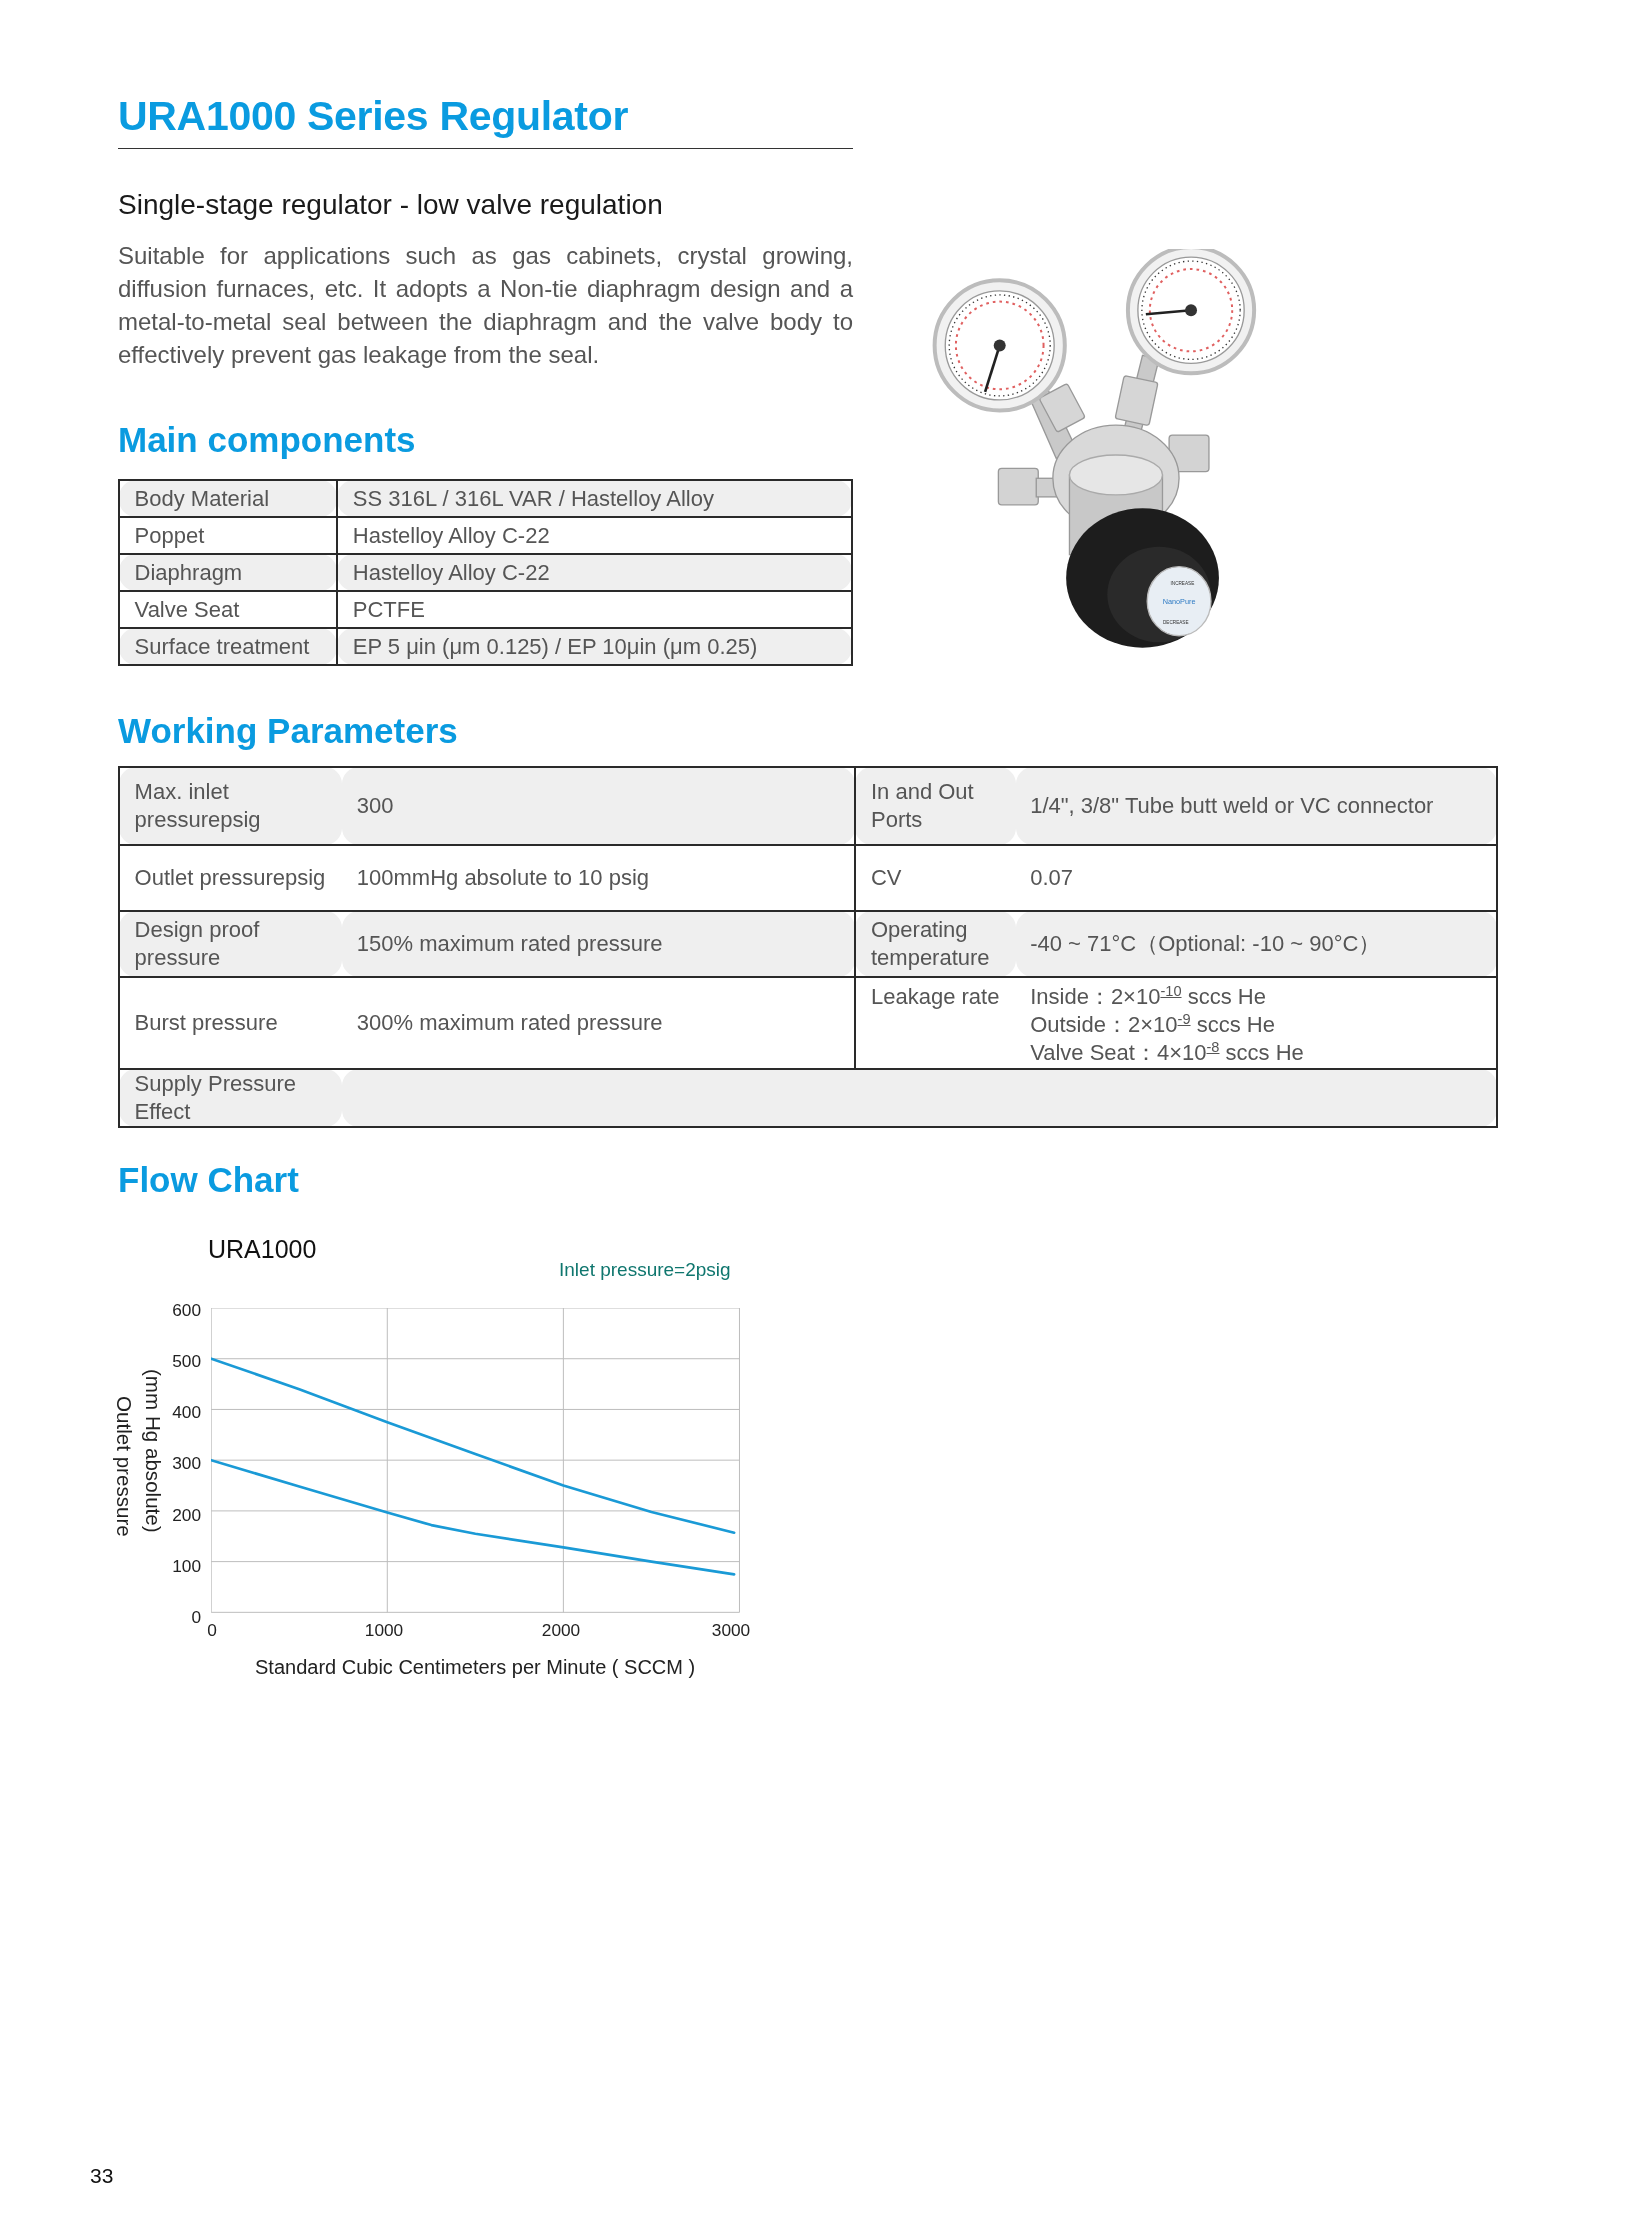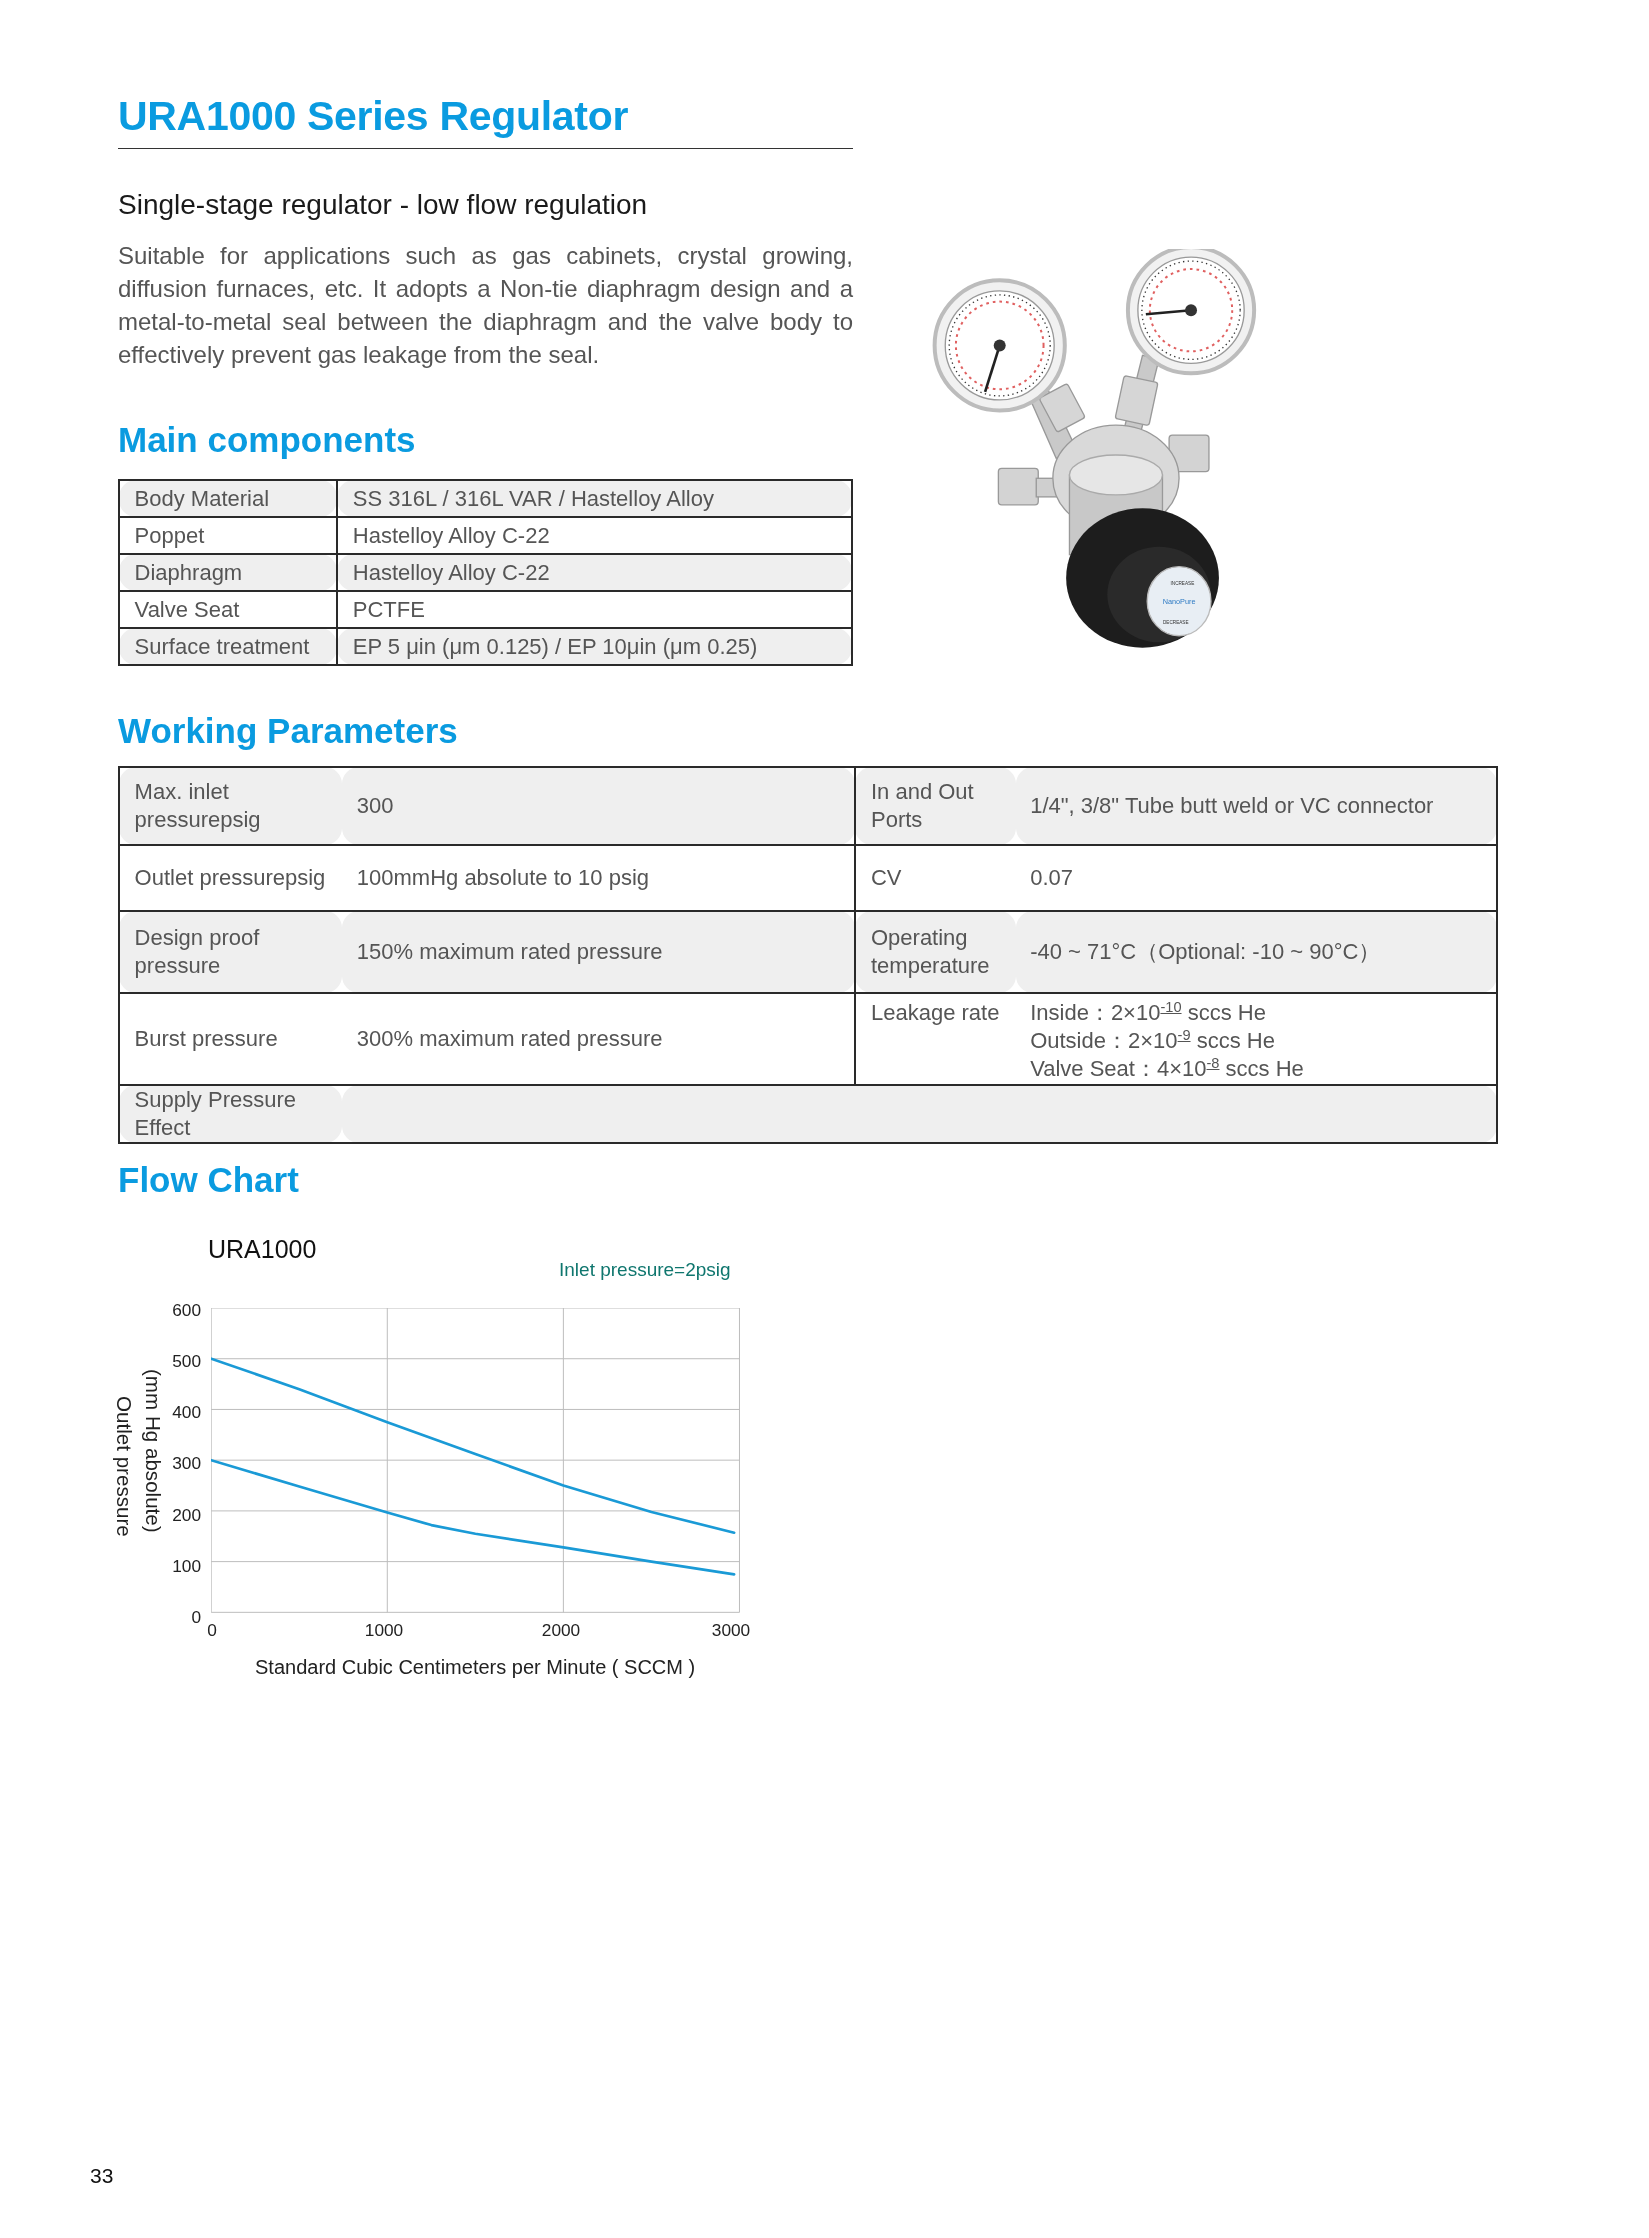--- a/index.html
+++ b/index.html
@@ -32,21 +32,21 @@
   .ytick { font-size:17.3px; color:#222; width:40px; text-align:right; }
   .xtick { font-size:17.3px; color:#222; width:80px; text-align:center; }
   .xlabel { left:255px; top:1656px; font-size:20px; color:#222; }
   .page-num { left:90px; top:2164px; font-size:21px; color:#111; }
 </style>
 </head>
 <body>
 
 <div class="abs title">URA1000 Series Regulator</div>
 <div class="abs title-rule"></div>
-<div class="abs subtitle">Single-stage regulator - low flow regulation</div>
+<div class="abs subtitle">Single-stage regulator - low valve regulation</div>
 <div class="abs para">Suitable for applications such as gas cabinets, crystal growing, diffusion furnaces, etc. It adopts a Non-tie diaphragm design and a metal-to-metal seal between the diaphragm and the valve body to effectively prevent gas leakage from the seal.</div>
 
 <div class="abs product">
   <svg width="372" height="432" viewBox="0 0 560 650">
 
     <polygon points="150,190 180,185 235,300 205,315" fill="#c9c9c9" stroke="#999" stroke-width="2"></polygon>
     <rect x="190" y="210" width="48" height="58" rx="4" fill="#d6d6d6" stroke="#999" stroke-width="2" transform="rotate(-28 214 239)"></rect>
 
     <polygon points="335,160 360,165 330,285 305,280" fill="#c9c9c9" stroke="#999" stroke-width="2"></polygon>
     <rect x="300" y="195" width="52" height="66" rx="4" fill="#d6d6d6" stroke="#999" stroke-width="2" transform="rotate(12 326 228)"></rect>
@@ -116,21 +116,21 @@
     <td class="v1 nb">300</td>
     <td class="k2 nbr">In and Out Ports</td>
     <td class="nb">1/4", 3/8"   Tube butt weld or VC connector</td>
   </tr>
   <tr style="height:66px;">
     <td class="k1 nbr">Outlet pressurepsig</td>
     <td class="v1 nb">100mmHg absolute to 10 psig</td>
     <td class="k2 nbr">CV</td>
     <td class="nb">0.07</td>
   </tr>
-  <tr class="gray" style="height:82px;">
+  <tr class="gray" style="height:66px;">
     <td class="k1 nbr">Design proof pressure</td>
     <td class="v1 nb">150% maximum rated pressure</td>
     <td class="k2 nbr">Operating temperature</td>
     <td class="nb">-40 ~ 71°C（Optional: -10 ~ 90°C）</td>
   </tr>
   <tr style="height:92px;">
     <td class="k1 nbr">Burst pressure</td>
     <td class="v1 nb">300% maximum rated pressure</td>
     <td class="k2 nbr top">Leakage rate</td>
     <td class="nb top">

